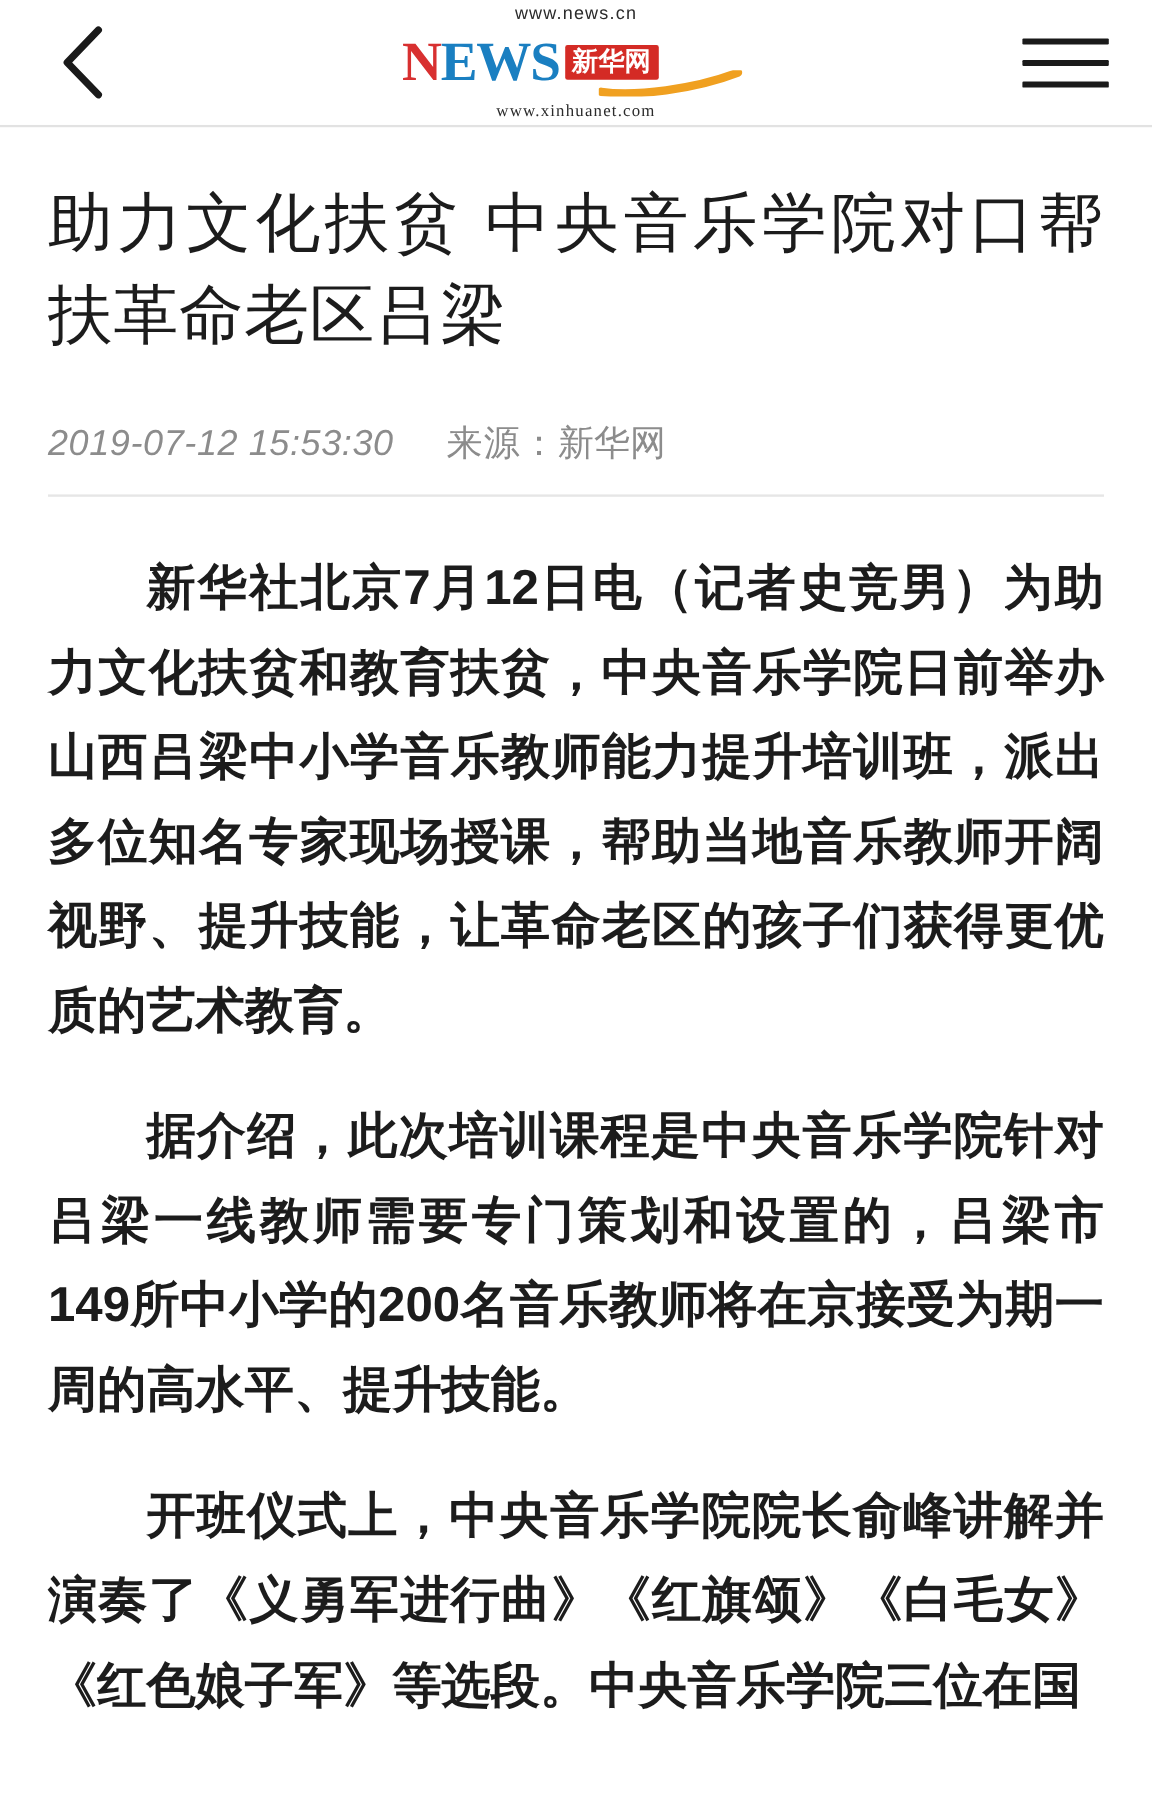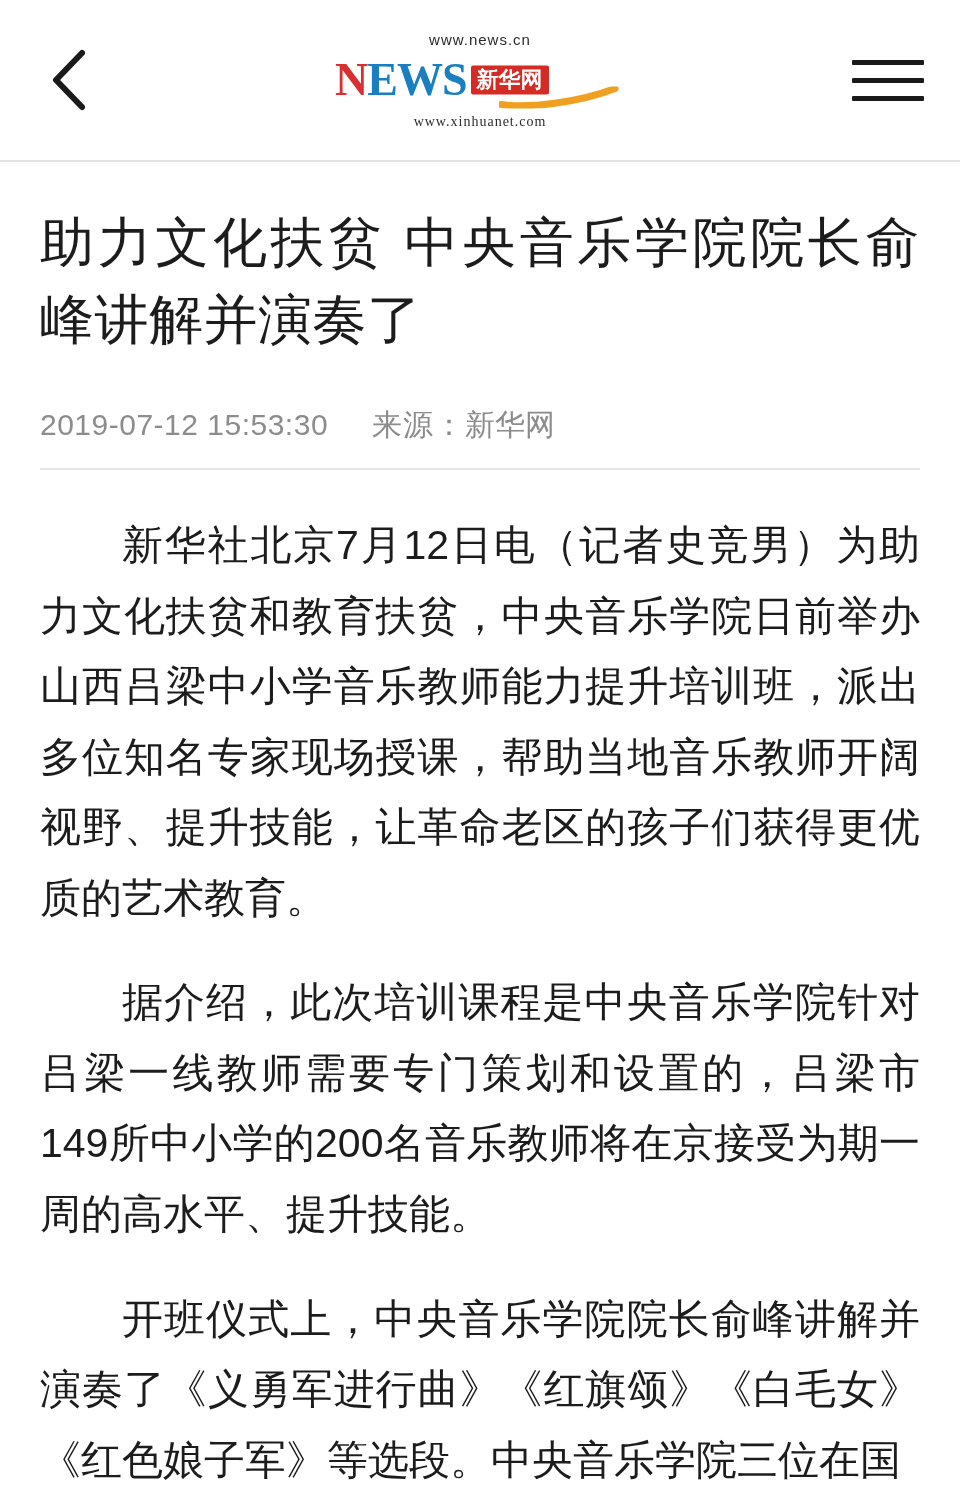--- a/index.html
+++ b/index.html
@@ -10,21 +10,21 @@
     width: 960px;
     height: 1500px;
     background: #ffffff;
     font-family: "Liberation Sans", "DejaVu Sans", sans-serif;
     overflow: hidden;
   }
 
   
   .topbar {
     position: relative;
-    height: 160px;
+    height: 104px;
     background: #ffffff;
     display: flex;
     align-items: center;
     justify-content: space-between;
     padding: 0 34px;
     box-sizing: border-box;
   }
   .back-btn {
     width: 70px;
     height: 70px;
@@ -135,25 +135,26 @@
   }
   .meta {
     margin-top: 48px;
     display: flex;
     align-items: baseline;
     color: #8c8c8c;
     font-size: 30px;
     padding-bottom: 22px;
     border-bottom: 2px solid #e6e6e6;
   }
-  .meta-date { letter-spacing: 0.5px; }
+  .meta-date { letter-spacing: 0.5px; font-style: italic; }
   .meta-source { margin-left: 44px; letter-spacing: 1px; }
 
   .body-text {
     margin-top: 40px;
+    font-weight: bold;
   }
   .body-text p {
     font-size: 41px;
     line-height: 1.72;
     color: #1c1c1c;
     margin: 0 0 34px 0;
     text-indent: 2em;
     text-align: justify;
     letter-spacing: 0px;
   }
@@ -184,21 +185,21 @@
   <div class="menu-btn">
     <span></span>
     <span></span>
     <span></span>
   </div>
 </div>
 <div class="topbar-divider"></div>
 
 <div class="article">
 
-  <h1 class="headline">助力文化扶贫 中央音乐学院院长俞峰讲解并演奏了</h1>
+  <h1 class="headline">助力文化扶贫 中央音乐学院对口帮扶革命老区吕梁</h1>
 
   <div class="meta">
     <span class="meta-date">2019-07-12 15:53:30</span>
     <span class="meta-source">来源：</span>
     <span>新华网</span>
   </div>
 
   <div class="body-text">
     <p>新华社北京7月12日电（记者史竞男）为助力文化扶贫和教育扶贫，中央音乐学院日前举办山西吕梁中小学音乐教师能力提升培训班，派出多位知名专家现场授课，帮助当地音乐教师开阔视野、提升技能，让革命老区的孩子们获得更优质的艺术教育。</p>
     <p>据介绍，此次培训课程是中央音乐学院针对吕梁一线教师需要专门策划和设置的，吕梁市149所中小学的200名音乐教师将在京接受为期一周的高水平、提升技能。</p>

